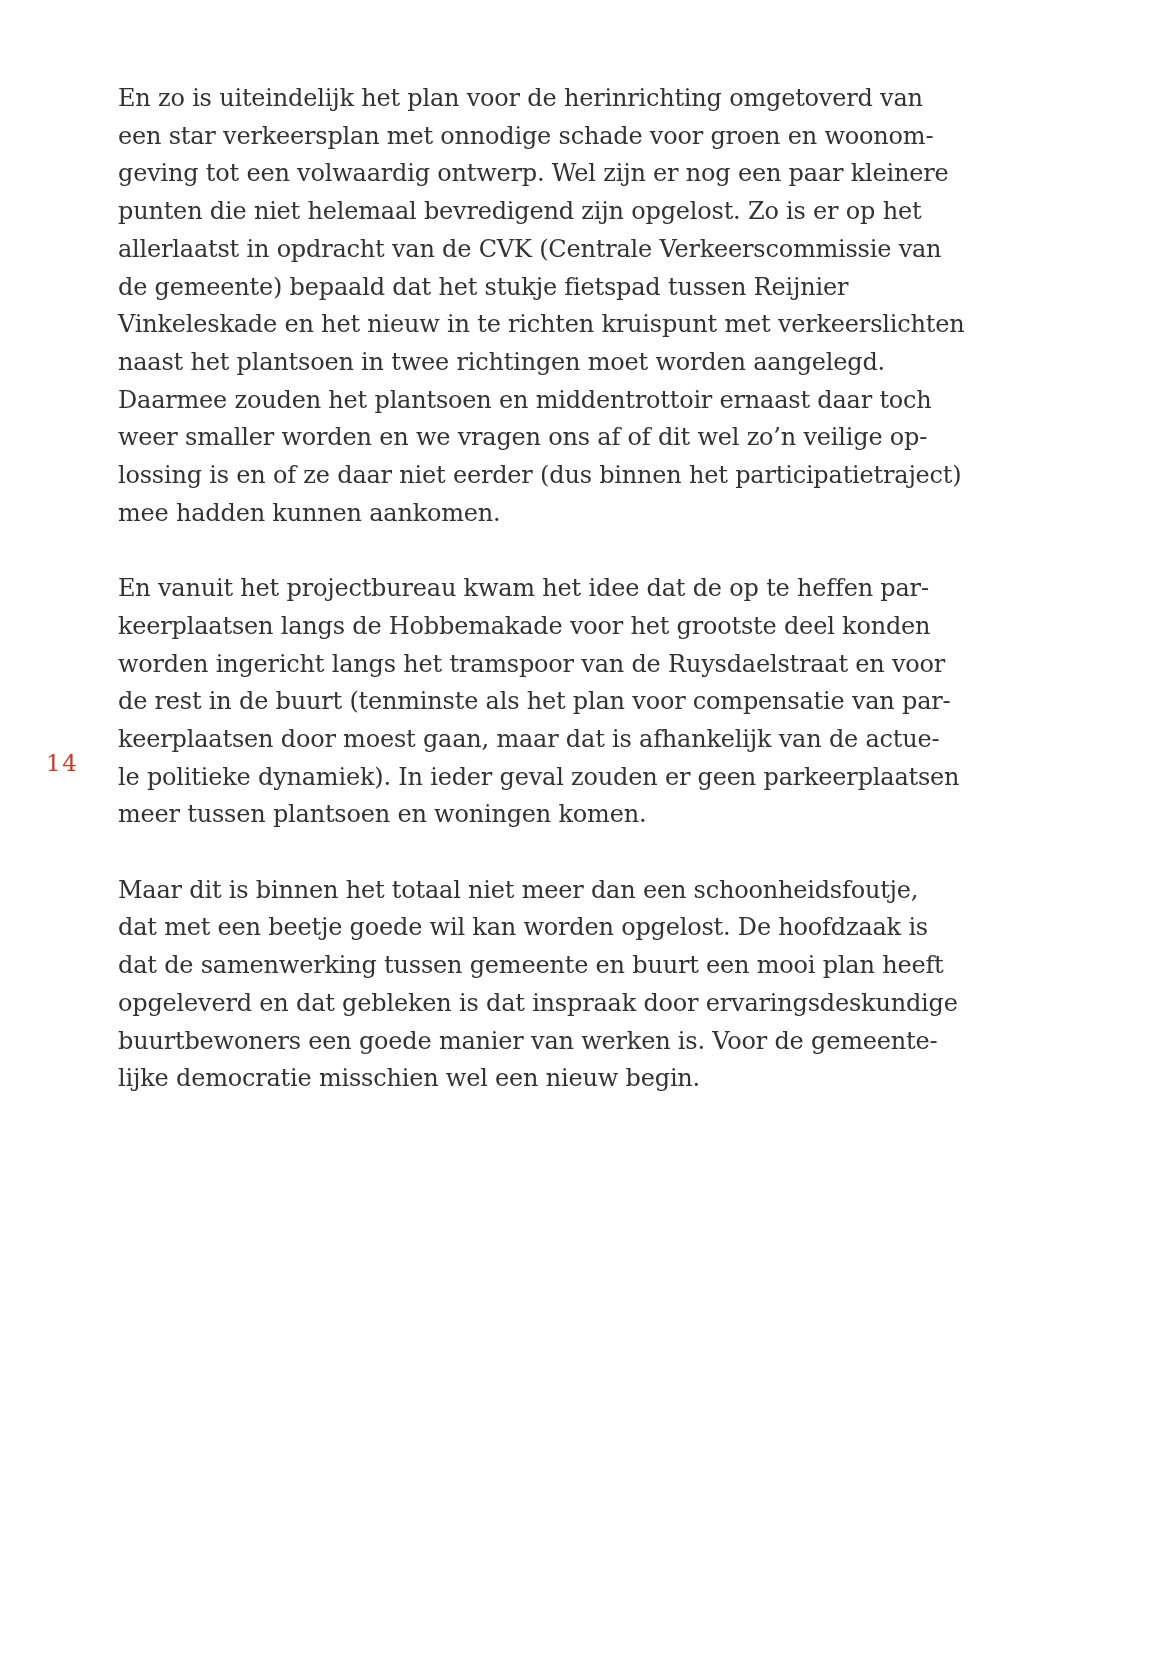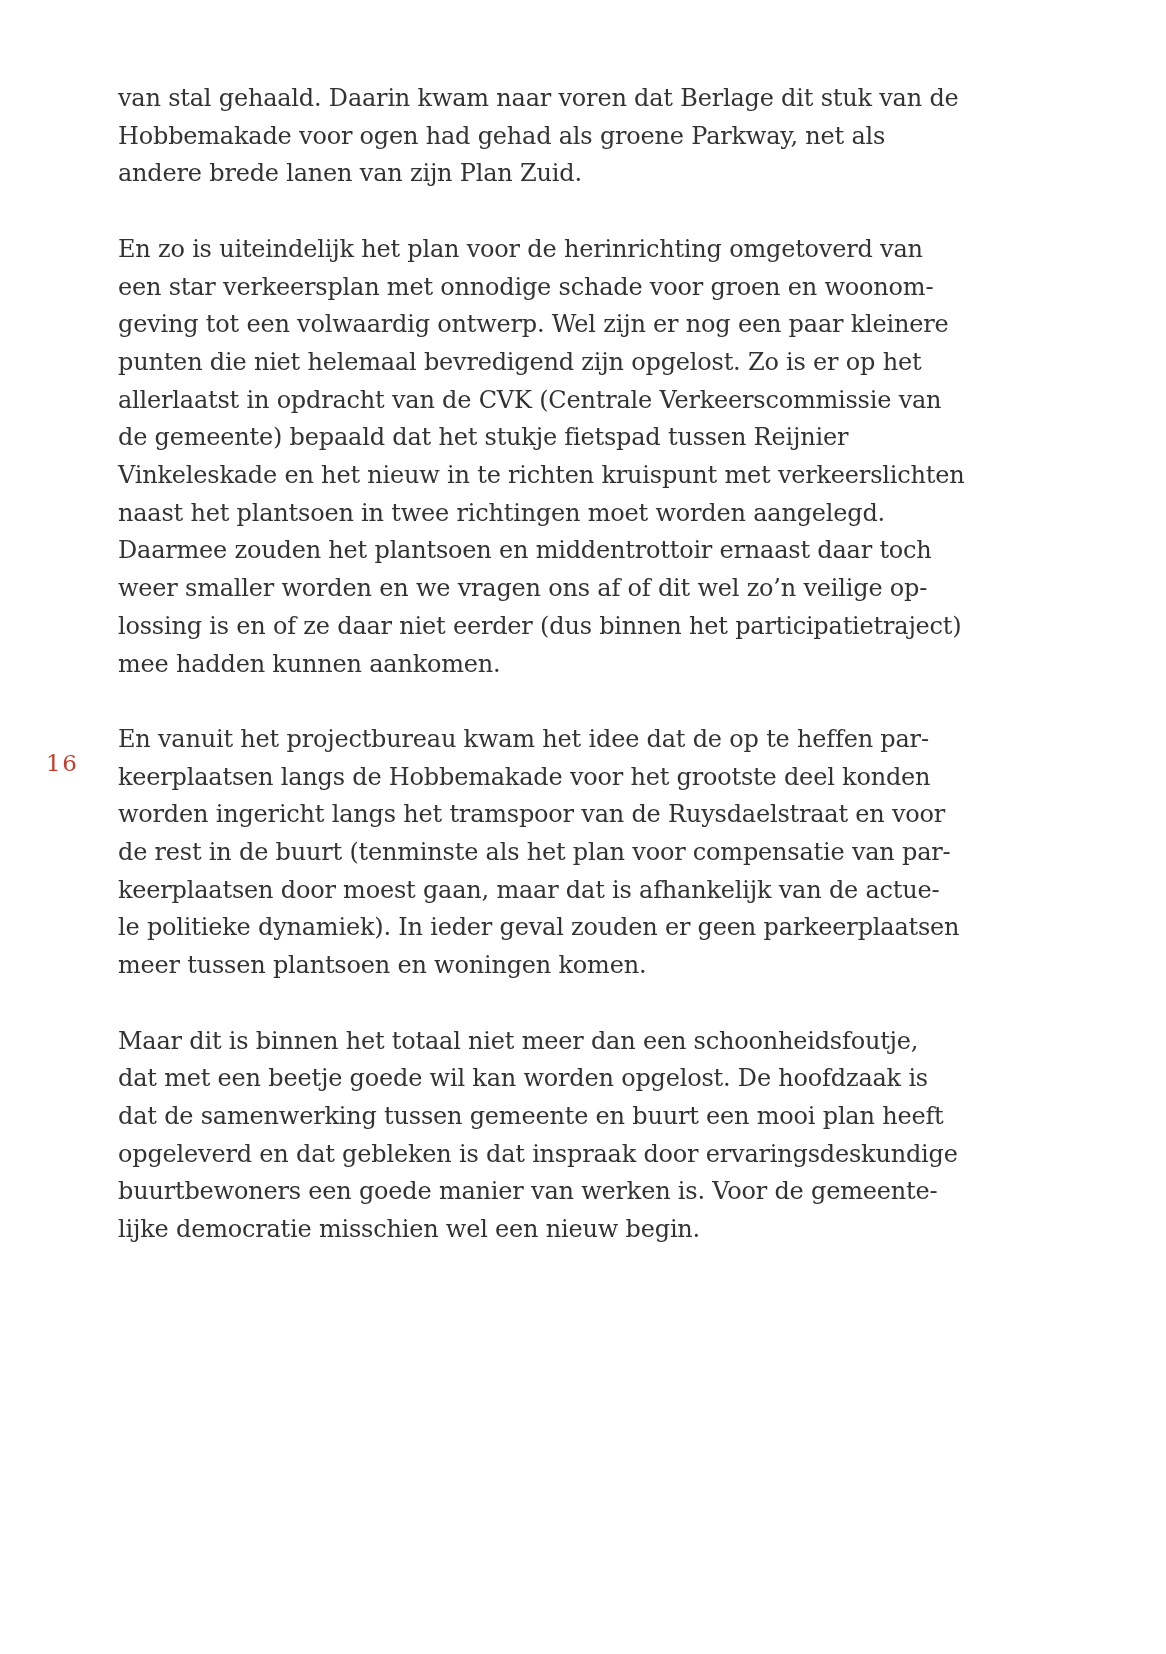--- a/index.html
+++ b/index.html
@@ -46,26 +46,23 @@
   }
   .para + .para {
     margin-top: 37.7px; 
   }
 </style>
 </head>
 <body>
 
 <main class="page">
 
-  <div class="folio">16</div>
+  <div class="folio">14</div>
 
   <article class="text-column">
-    <p class="para">van stal gehaald. Daarin kwam naar voren dat Berlage dit stuk van de
-Hobbemakade voor ogen had gehad als groene Parkway, net als
-andere brede lanen van zijn Plan Zuid.</p>
     <p class="para">En zo is uiteindelijk het plan voor de herinrichting omgetoverd van
 een star verkeersplan met onnodige schade voor groen en woonom-
 geving tot een volwaardig ontwerp. Wel zijn er nog een paar kleinere
 punten die niet helemaal bevredigend zijn opgelost. Zo is er op het
 allerlaatst in opdracht van de CVK (Centrale Verkeerscommissie van
 de gemeente) bepaald dat het stukje fietspad tussen Reijnier
 Vinkeleskade en het nieuw in te richten kruispunt met verkeerslichten
 naast het plantsoen in twee richtingen moet worden aangelegd.
 Daarmee zouden het plantsoen en middentrottoir ernaast daar toch
 weer smaller worden en we vragen ons af of dit wel zo’n veilige op-

